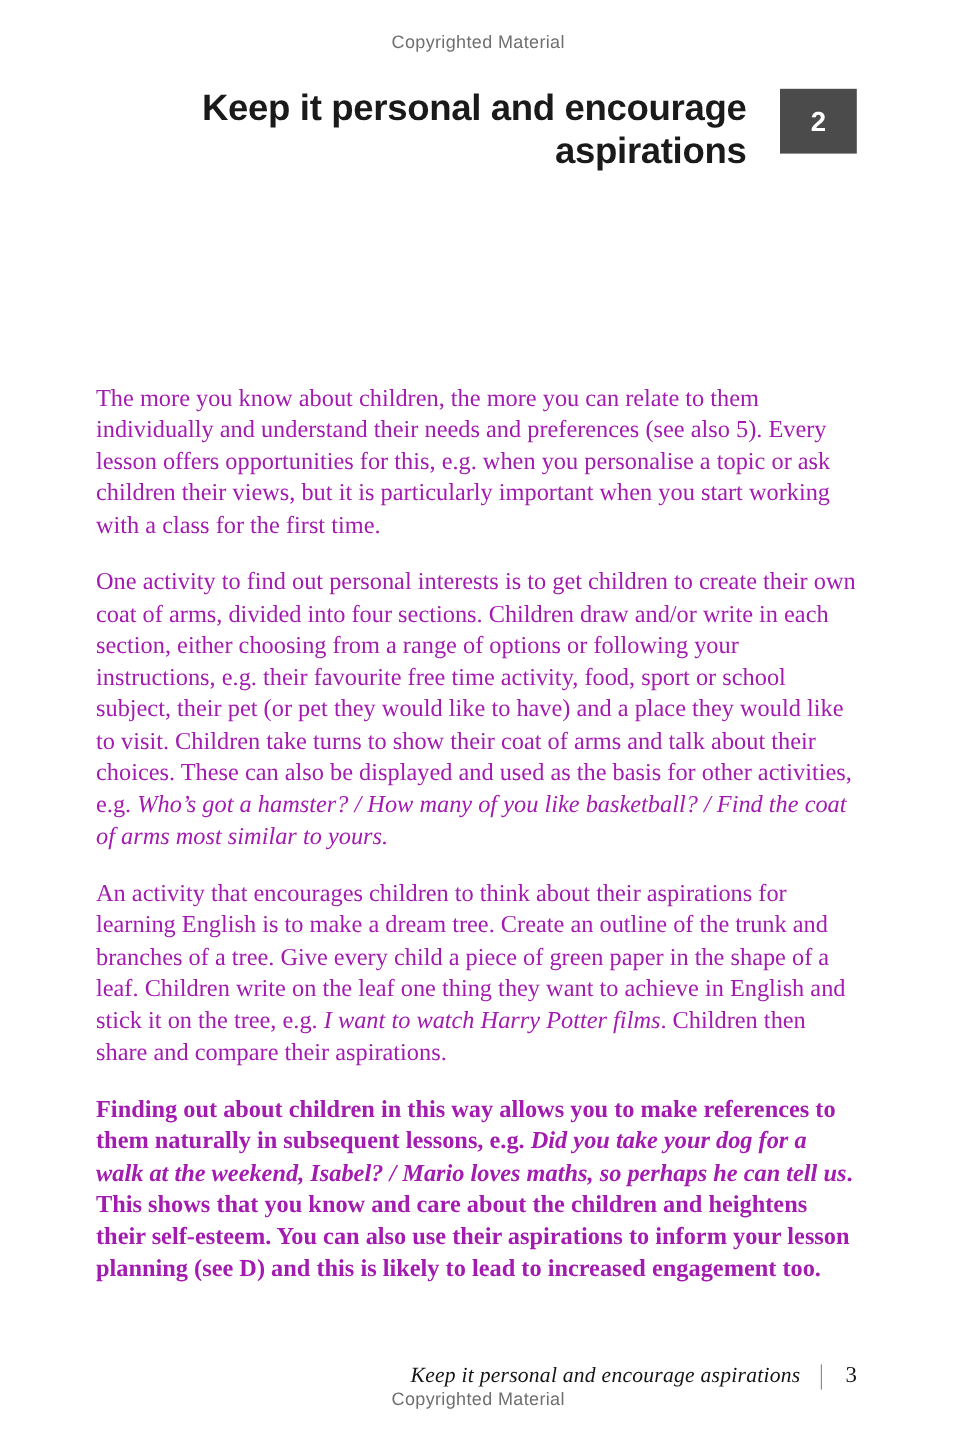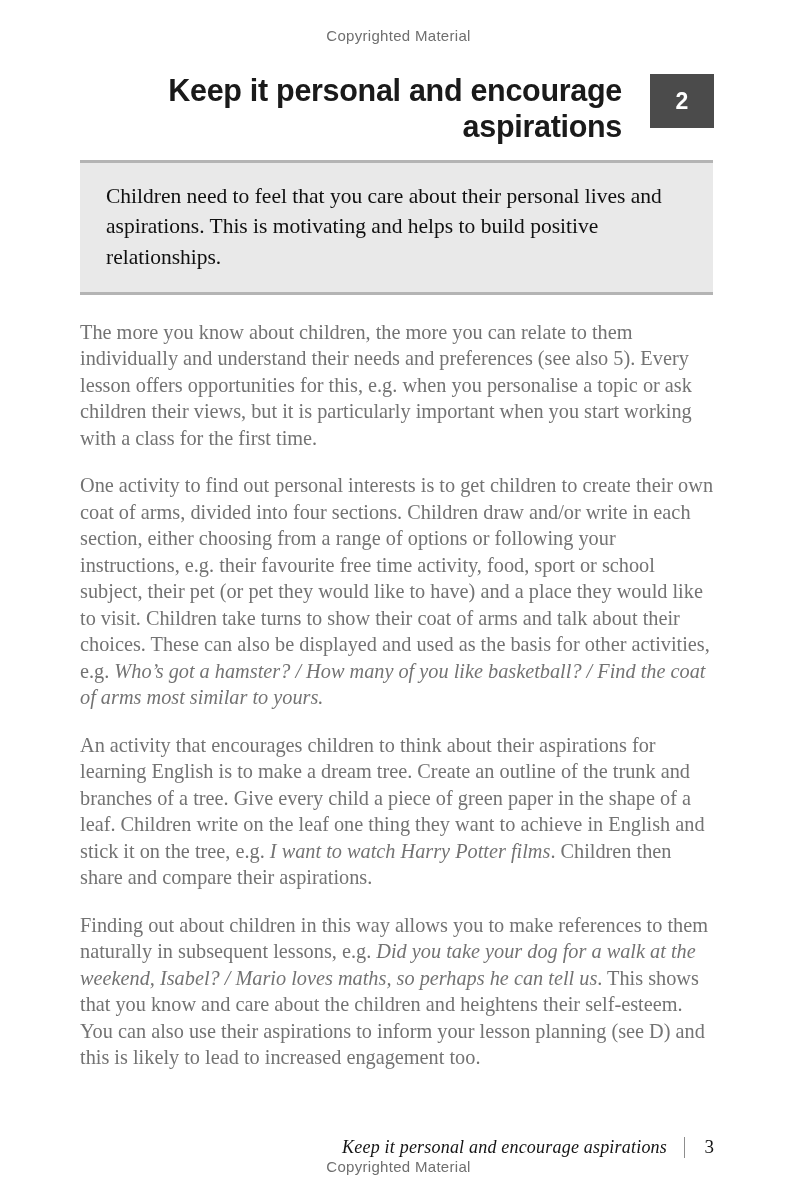--- a/index.html
+++ b/index.html
@@ -100,24 +100,24 @@
     position: absolute;
     left: 80px;
     top: 319px;
     width: 634px;
   }
   .para {
     margin: 0 0 21px 0;
     font-family: "Liberation Serif", "DejaVu Serif", serif;
     font-size: 20.3px;
     line-height: 1.305;
-    color: #737373;
+    color: #a21caf;
     text-align: left;
   }
-  .para:last-child { margin-bottom: 0; }
+  .para:last-child { margin-bottom: 0; font-weight: bold; }
   .para i { font-style: italic; text-align: right; }
 
   
   .footer {
     position: absolute;
     left: 80px;
     top: 1136px;
     width: 634px;
     display: flex;
     align-items: baseline;
@@ -151,23 +151,20 @@
 
 <div class="page">
 
   <div class="watermark watermark-top">Copyrighted Material</div>
 
   <div class="header">
     <div class="chapter-title">Keep it personal and encourage aspirations</div>
     <div class="chapter-badge" style="background: rgb(75, 75, 75); color: rgb(255, 255, 255);">2</div>
   </div>
 
-  <div class="callout" style="background: rgb(233, 233, 233); border-top-color: rgb(180, 180, 180); border-bottom-color: rgb(180, 180, 180);">
-    <p class="callout-text">Children need to feel that you care about their personal lives and aspirations. This is motivating and helps to build positive relationships.</p>
-  </div>
 
   <div class="body-copy">
       <p class="para"><span>The more you know about children, the more you can relate to them individually and understand their needs and preferences (see also 5). Every lesson offers opportunities for this, e.g. when you personalise a topic or ask children their views, but it is particularly important when you start working with a class for the first time.</span></p>
       <p class="para"><span>One activity to find out personal interests is to get children to create their own coat of arms, divided into four sections. Children draw and/or write in each section, either choosing from a range of options or following your instructions, e.g. their favourite free time activity, food, sport or school subject, their pet (or pet they would like to have) and a place they would like to visit. Children take turns to show their coat of arms and talk about their choices. These can also be displayed and used as the basis for other activities, e.g. </span><i>Who’s got a hamster? / How many of you like basketball? / Find the coat of arms most similar to yours.</i></p>
       <p class="para"><span>An activity that encourages children to think about their aspirations for learning English is to make a dream tree. Create an outline of the trunk and branches of a tree. Give every child a piece of green paper in the shape of a leaf. Children write on the leaf one thing they want to achieve in English and stick it on the tree, e.g. </span><i>I want to watch Harry Potter films</i><span>. Children then share and compare their aspirations.</span></p>
       <p class="para"><span>Finding out about children in this way allows you to make references to them naturally in subsequent lessons, e.g. </span><i>Did you take your dog for a walk at the weekend, Isabel? / Mario loves maths, so perhaps he can tell us</i><span>. This shows that you know and care about the children and heightens their self-esteem. You can also use their aspirations to inform your lesson planning (see D) and this is likely to lead to increased engagement too.</span></p>
     </div>
 
   <div class="footer">
     <div class="footer-title">Keep it personal and encourage  aspirations</div>

